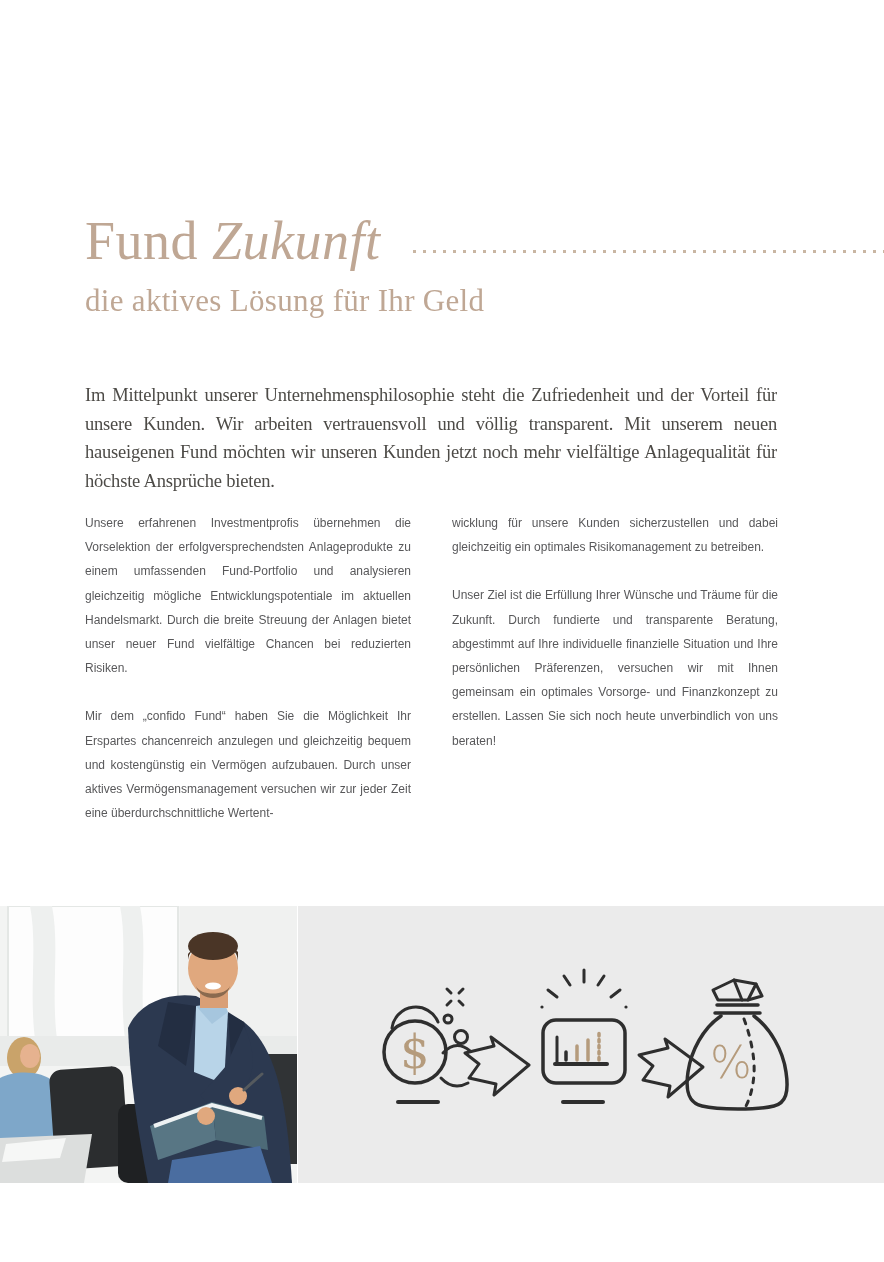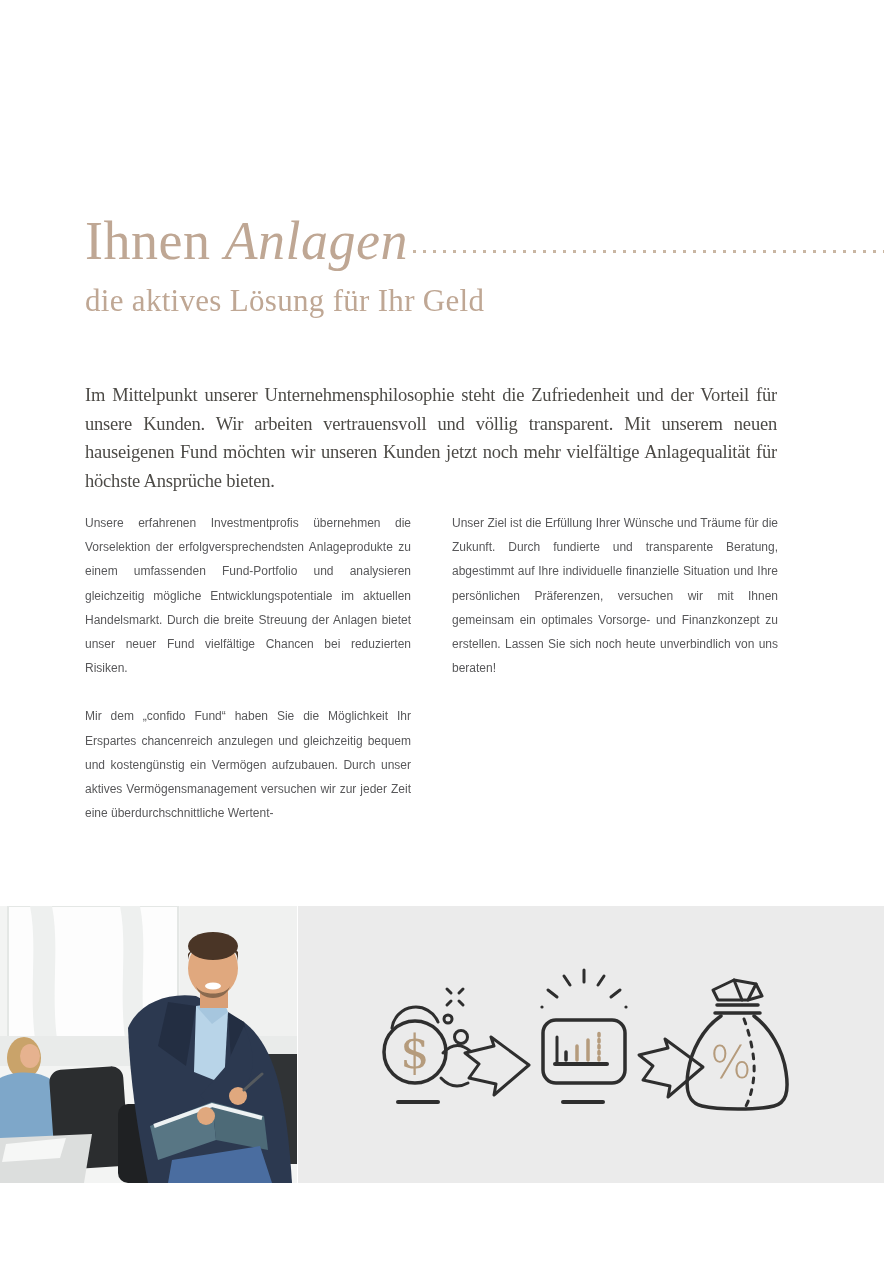--- a/index.html
+++ b/index.html
@@ -28,31 +28,32 @@
   .band{position:absolute;left:0;top:906px;width:884px;height:277px;}
   .photo{position:absolute;left:0;top:0;width:297px;height:277px;overflow:hidden;}
   .panel{position:absolute;left:298px;top:0;width:586px;height:277px;background:#ebebeb;}
   .panel svg{position:absolute;left:0;top:0;}
 </style>
 </head>
 <body>
 
 <div id="page">
 
-  <div class="title-row"><span>Ihnen</span><span class="title-italic">Anlagen</span></div>
+  <div class="title-row"><span>Fund</span><span class="title-italic">Zukunft</span></div>
   <div class="dotted-leader"></div>
   <div class="subtitle">die aktives Lösung für Ihr Geld</div>
 
   <div class="intro">Im Mittelpunkt unserer Unternehmensphilosophie steht die Zufriedenheit und der Vorteil für unsere Kunden. Wir arbeiten vertrauensvoll und völlig transparent. Mit unserem neuen hauseigenen Fund möchten wir unseren Kunden jetzt noch mehr vielfältige Anlagequalität für höchste Ansprüche bieten.</div>
 
   <div class="col col-left">
     <p>Unsere erfahrenen Investmentprofis übernehmen die Vorselektion der erfolgversprechendsten Anlageprodukte zu einem umfassenden Fund-Portfolio und analysieren gleichzeitig mögliche Entwicklungspotentiale im aktuellen Handelsmarkt. Durch die breite Streuung der Anlagen bietet unser neuer Fund vielfältige Chancen bei reduzierten Risiken.</p>
     <p>Mir dem „confido Fund“ haben Sie die Möglichkeit Ihr Erspartes chancenreich anzulegen und gleichzeitig bequem und kostengünstig ein Vermögen aufzubauen. Durch unser aktives Vermögensmanagement versuchen wir zur jeder Zeit eine überdurchschnittliche Wertent-</p>
   </div>
   <div class="col col-right">
+    <p>wicklung für unsere Kunden sicherzustellen und dabei gleichzeitig ein optimales Risikomanagement zu betreiben.</p>
     <p>Unser Ziel ist die Erfüllung Ihrer Wünsche und Träume für die Zukunft. Durch fundierte und transparente Beratung, abgestimmt auf Ihre individuelle finanzielle Situation und Ihre persönlichen Präferenzen, versuchen wir mit Ihnen gemeinsam ein optimales Vorsorge- und Finanzkonzept zu erstellen. Lassen Sie sich noch heute unverbindlich von uns beraten!</p>
   </div>
 
   <div class="band">
 
     <div class="photo">
       <svg width="297" height="277" viewBox="0 0 297 277">
         <rect x="0" y="0" width="297" height="277" fill="#f3f4f3"></rect>
 
         <rect x="8" y="0" width="170" height="140" fill="#fdfdfd" stroke="#e4e7e5" stroke-width="2"></rect>

